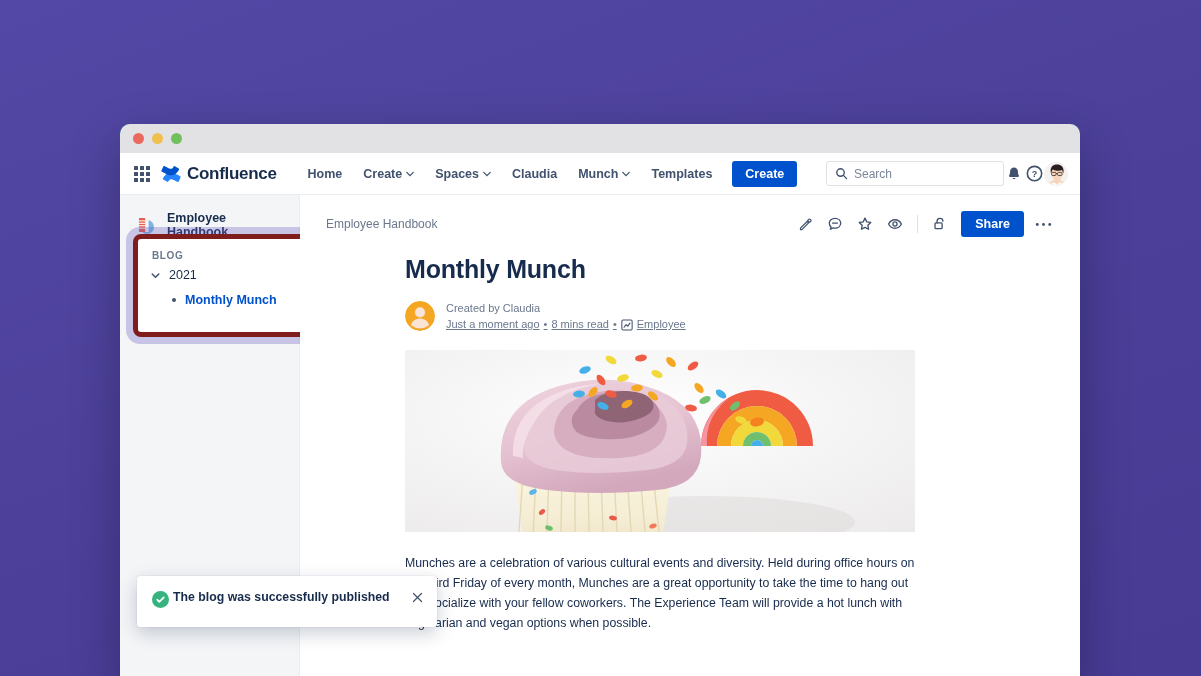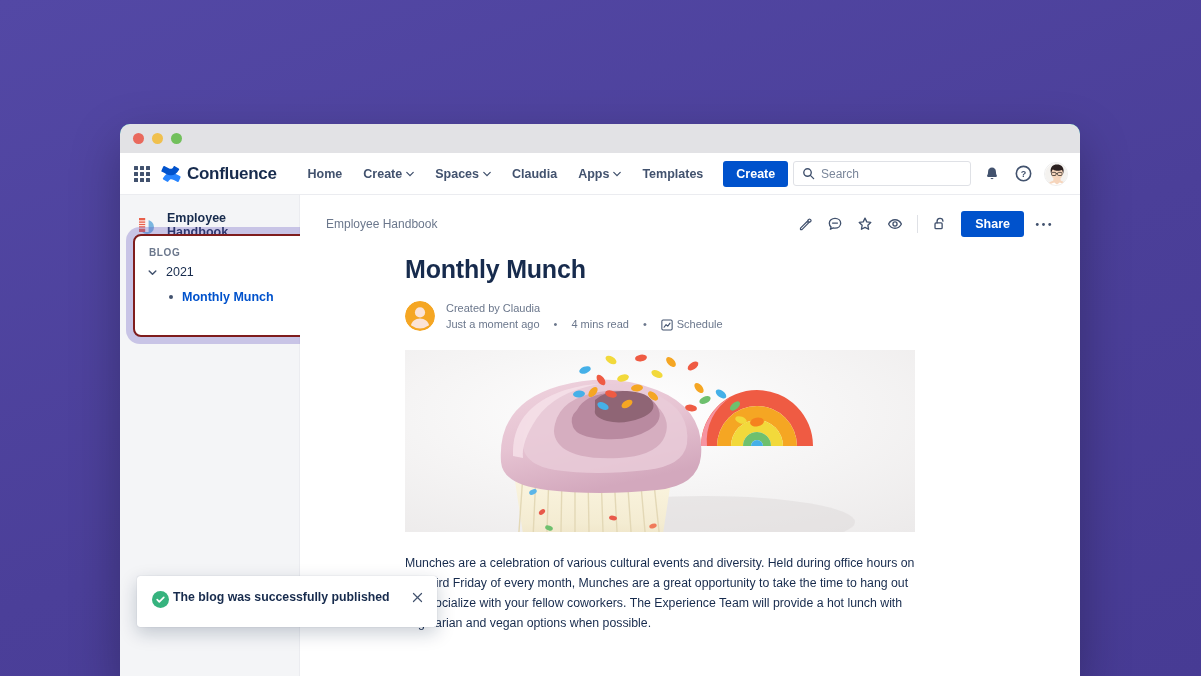--- a/index.html
+++ b/index.html
@@ -68,21 +68,21 @@
   }
   .chev { width: 8px; height: 8px; display:inline-block; }
   .create-btn {
     background: #0052cc; color: #fff;
     font-size: 12.5px; font-weight: 600;
     padding: 6px 13px; border-radius: 3px;
     margin-left: 8px; cursor: pointer; border: none;
     font-family: inherit;
   }
   .nav-right {
-    margin-left: auto; display: flex; align-items: center; gap: 11px;
+    margin-left: auto; display: flex; align-items: center; 
   }
   .searchbox {
     width: 178px; height: 25px;
     border: 1px solid #dfe1e6; border-radius: 3px;
     background: #fff;
     display: flex; align-items: center; gap: 6px;
     padding: 0 8px; cursor: text;
   }
   .searchbox .ph { font-size: 12px; color: #7a869a; }
   .icon-btn { width: 20px; height: 20px; cursor: pointer; display:flex; align-items:center; justify-content:center;}
@@ -125,21 +125,21 @@
     left: 6px; top: 32px;
     width: 190px; height: 117px;
     background: rgba(101, 84, 192, .30);
     border-radius: 14px;
     pointer-events: none;
   }
   #highlight-box {
     position: absolute;
     left: 13px; top: 39px;
     width: 175px; height: 103px;
-    border: 2px solid #7f1d1d;
+    border: 5px solid #7f1d1d;
     border-radius: 8px;
     background: #fff;
   }
   .blog-label {
     font-size: 10px; font-weight: 700; color: #6b778c;
     letter-spacing: .6px; padding: 11px 0 0 14px;
   }
   .tree-row {
     display: flex; align-items: center; gap: 8px;
     padding: 7px 0 5px 12px; cursor: pointer;
@@ -181,21 +181,21 @@
     font-size: 25px; font-weight: 600; color: #172b4d;
     letter-spacing: -.2px; margin-bottom: 17px;
   }
   .byline { display: flex; gap: 11px; margin-bottom: 17px; }
   .byline-av {
     width: 30px; height: 30px; border-radius: 50%;
     flex: none; overflow: hidden;
   }
   .byline-txt { line-height: 1.45; }
   .byline-r1 { font-size: 11px; color: #6b778c; }
-  .byline-r2 { font-size: 11px; color: #6b778c; display: flex; align-items: center; gap: 14px; }
+  .byline-r2 { font-size: 11px; color: #6b778c; display: flex; align-items: center; gap: 4px; text-decoration: underline; }
   .byline-r2 .an { display:inline-flex; align-items:center; gap:4px; cursor:pointer; }
 
   .hero {
     width: 510px; height: 182px;
     background: #f7f7f7;
     margin-bottom: 22px;
     overflow: hidden;
     position: relative;
   }
   p.para {
@@ -274,21 +274,21 @@
       <div class="navlink">
         <span>Spaces</span>
         <svg class="chev" viewBox="0 0 10 10">
             <path d="M1 3l4 4 4-4" stroke="#42526e" stroke-width="1.6" fill="none" stroke-linecap="round"></path>
           </svg>
       </div>
       <div class="navlink">
         <span>Claudia</span>
       </div>
       <div class="navlink">
-        <span>Apps</span>
+        <span>Munch</span>
         <svg class="chev" viewBox="0 0 10 10">
             <path d="M1 3l4 4 4-4" stroke="#42526e" stroke-width="1.6" fill="none" stroke-linecap="round"></path>
           </svg>
       </div>
       <div class="navlink">
         <span>Templates</span>
       </div>
       <button class="create-btn">Create</button>
     </div>
 
@@ -428,28 +428,28 @@
                 <circle cx="15" cy="15" r="15" fill="#f5a623"></circle>
                 <circle cx="15" cy="11.4" r="5.1" fill="#fbe3d6"></circle>
                 <path d="M15 17.4c4.7 0 8.4 3 9.1 6.9a15 15 0 0 1-18.2 0c.7-3.9 4.4-6.9 9.1-6.9z" fill="#fbe3d6"></path>
               </svg>
             </span>
             <div class="byline-txt">
               <div class="byline-r1">Created by Claudia</div>
               <div class="byline-r2">
                 <span>Just a moment ago</span>
                 <span>•</span>
-                <span>4 mins read</span>
+                <span>8 mins read</span>
                 <span>•</span>
                 <span class="an">
                   <svg width="12" height="12" viewBox="0 0 14 14">
                     <rect x="1" y="1.2" width="12" height="11.6" rx="1.4" fill="none" stroke="#42526e" stroke-width="1.2"></rect>
                     <path d="M3.6 9.6l2.3-3 2 1.8 2.6-3.6" fill="none" stroke="#42526e" stroke-width="1.3" stroke-linecap="round" stroke-linejoin="round"></path>
                   </svg>
-                  <span>Schedule</span>
+                  <span>Employee</span>
                 </span>
               </div>
             </div>
           </div>
 
           <div class="hero">
             <svg viewBox="0 0 510 182" width="510" height="182" preserveAspectRatio="xMidYMid slice">
               <defs>
                 <radialGradient id="bgg" cx="45%" cy="35%" r="85%">
                   <stop offset="0%" stop-color="#ffffff"></stop>

